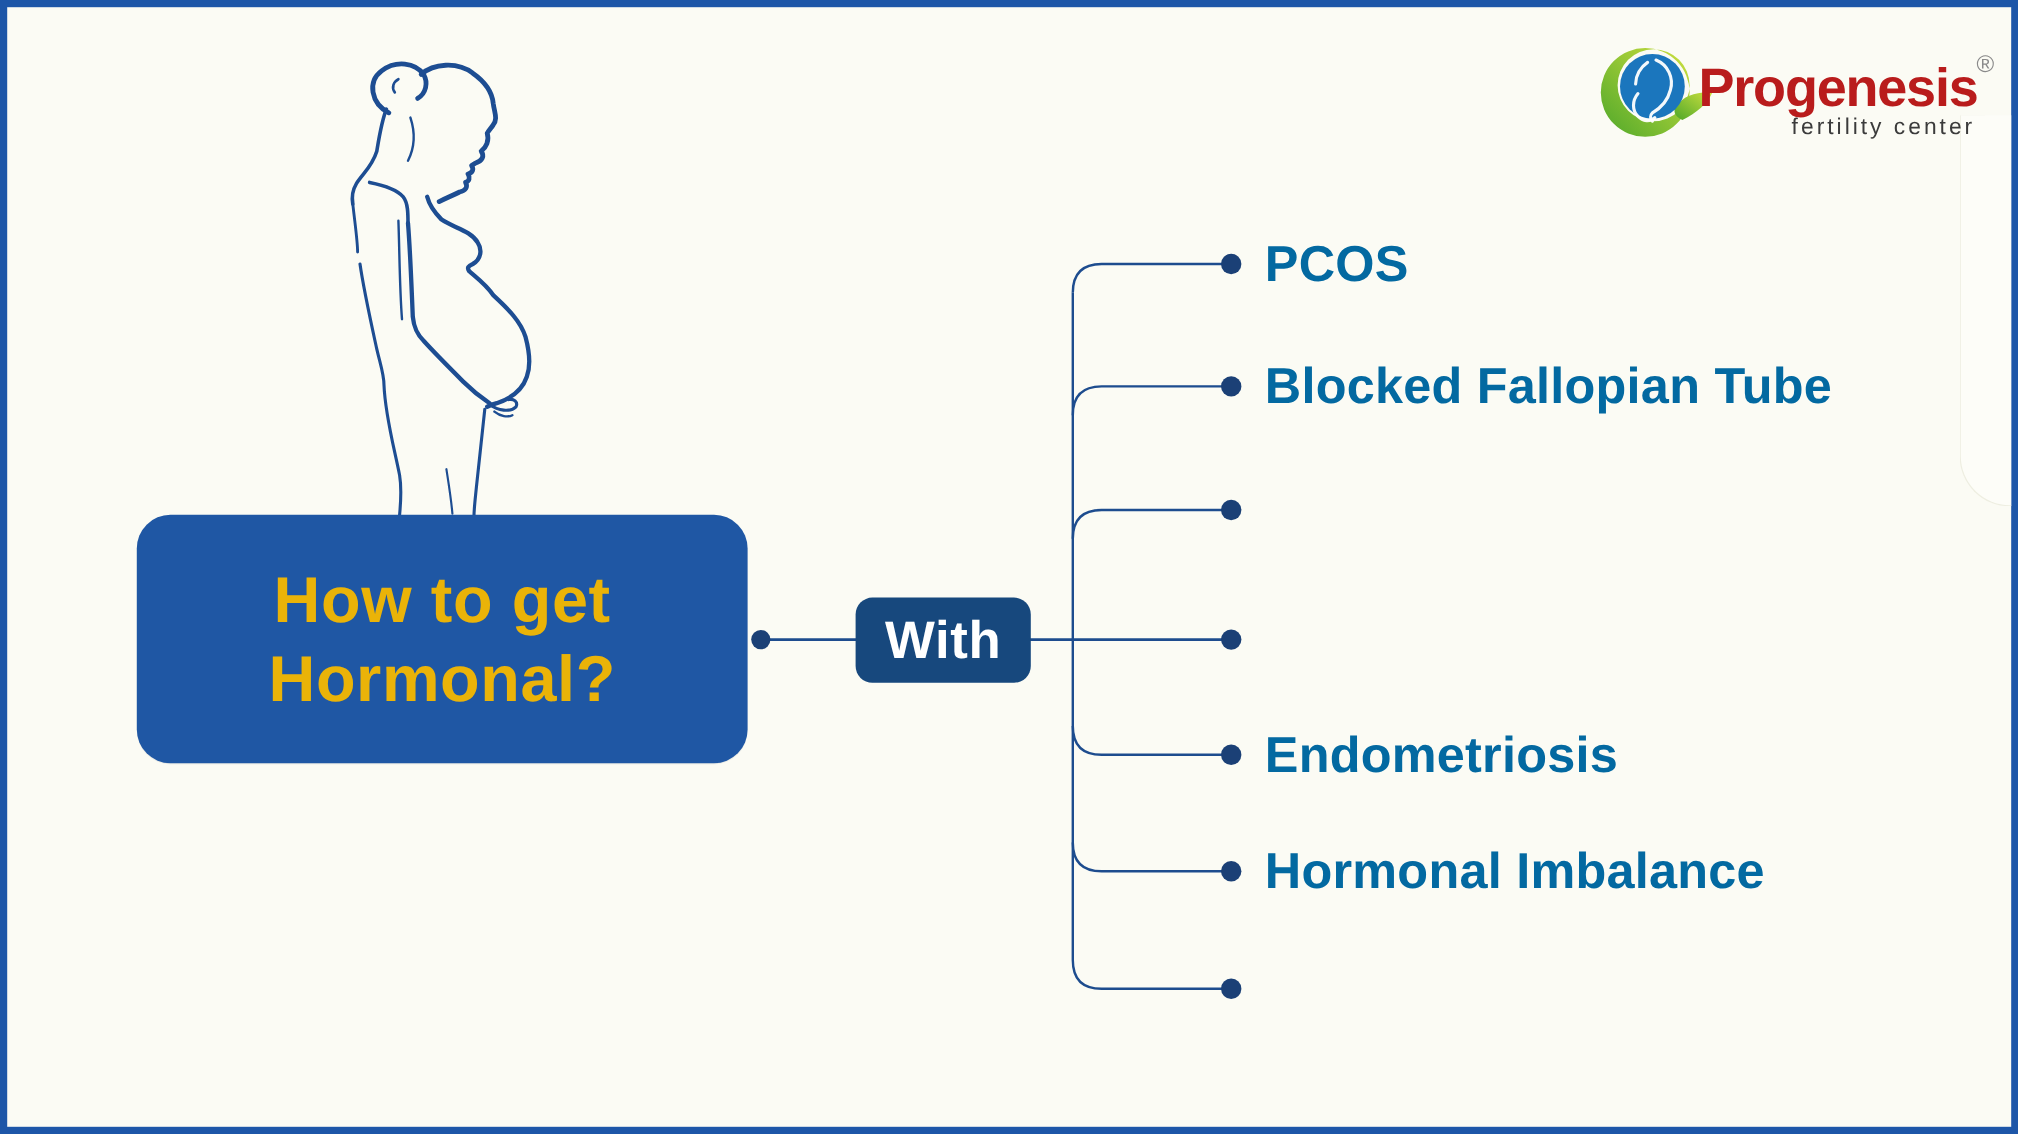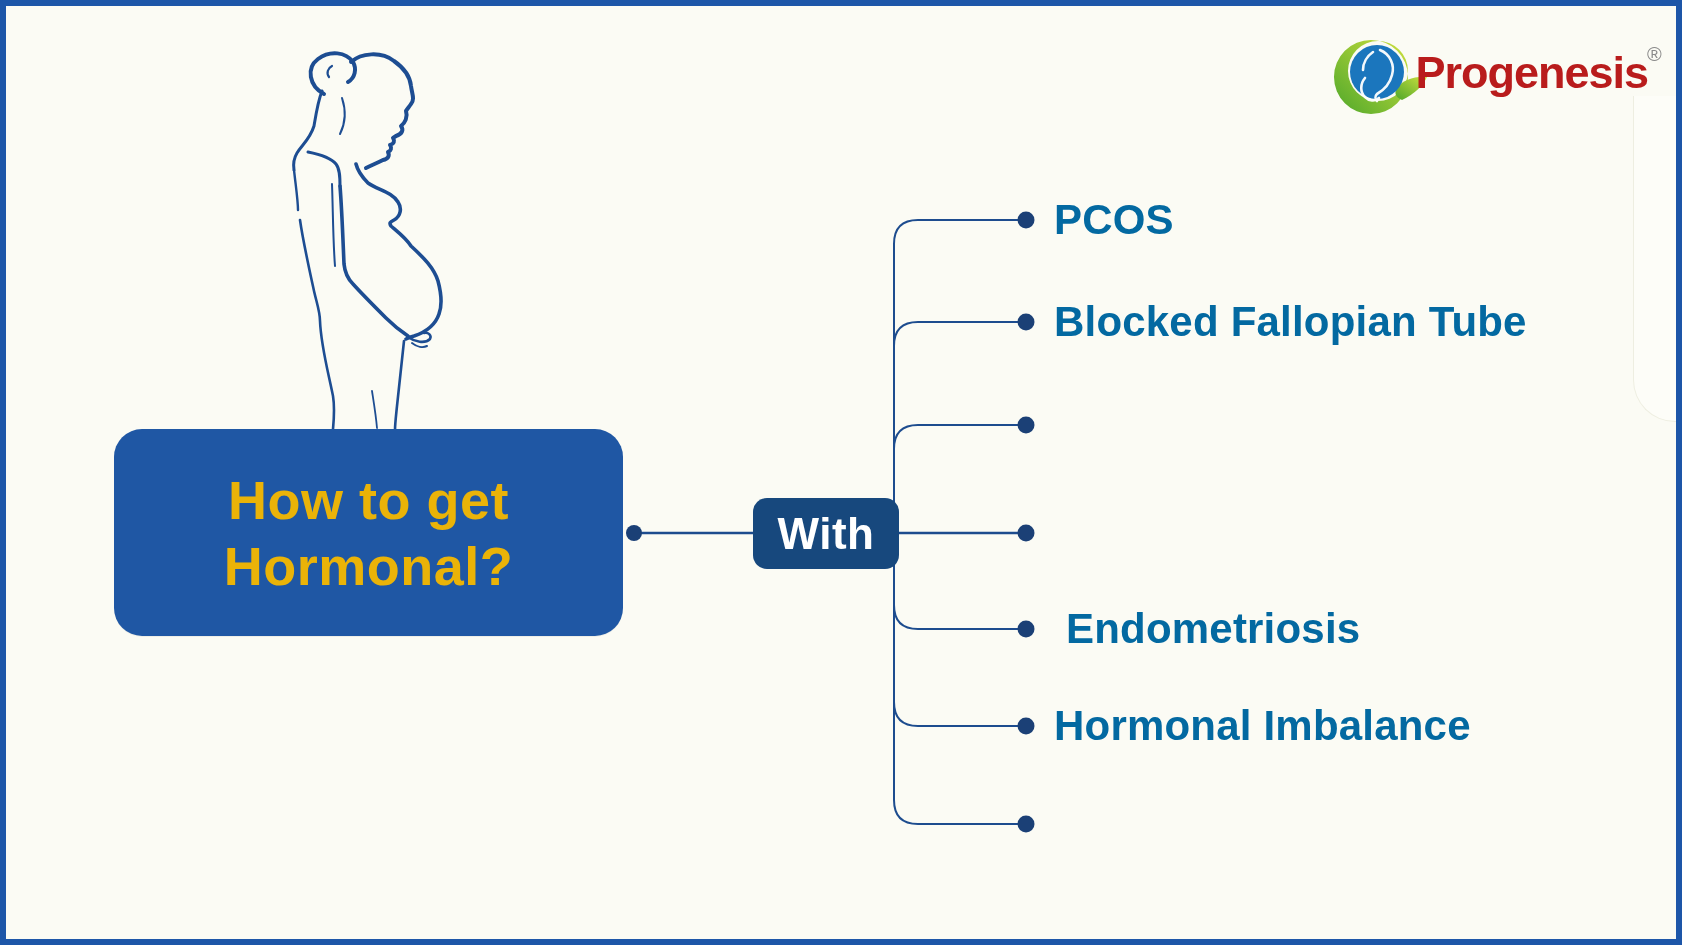--- a/index.html
+++ b/index.html
@@ -23,21 +23,21 @@
     left:108px;top:423px;width:509px;height:207px;border-radius:28px;
     background:#1f57a4;color:#eab308;display:flex;flex-direction:column;
     align-items:center;justify-content:center;z-index:2;
     font-size:54px;font-weight:700;line-height:66px;letter-spacing:.5px;
     box-shadow:0 1px 0 rgba(0,0,0,.05);
   }
   
   .with-box{
     left:707px;top:492px;width:146px;height:71px;border-radius:14px;
     background:#17487d;color:#ffffff;display:flex;align-items:center;justify-content:center;
-    font-size:44px;font-weight:700;z-index:2;letter-spacing:.5px;margin-left:40px;
+    font-size:44px;font-weight:700;z-index:2;letter-spacing:.5px;
   }
   
   .item{
     left:1048px;height:60px;line-height:60px;white-space:nowrap;
     color:#0369a1;font-size:42px;font-weight:700;z-index:2;letter-spacing:.2px;
   }
   
   .logo-icon{left:1318px;top:30px;z-index:2;}
   .brand{
     left:1300px;top:44px;width:342px;text-align:right;z-index:2;
@@ -119,36 +119,37 @@
 
   <div class="abs topic-box">
     <div>How to get</div>
     <div>Hormonal?</div>
   </div>
 
   <div class="abs with-box">With</div>
 
   <div class="abs item" style="top:184px;">PCOS</div>
   <div class="abs item" style="top:286px;">Blocked Fallopian Tube</div>
-  <div class="abs item" style="top:593px;margin-left:12px;">Endometriosis</div>
+  <div class="abs item" style="top:593px;">Endometriosis</div>
   <div class="abs item" style="top:690px;">Hormonal Imbalance</div>
 
   <svg class="abs logo-icon" width="105" height="85" viewBox="0 0 105 85">
     <defs>
       <linearGradient id="gg" x1="0" y1="1" x2="1" y2="0">
         <stop offset="0" stop-color="#4ea72a"></stop>
         <stop offset="1" stop-color="#cfe13f"></stop>
       </linearGradient>
     </defs>
     <path fill-rule="evenodd" fill="url(#gg)" d="M 47,4 A 37,37 0 1 0 47,78 A 37,37 0 1 0 47,4 Z
              M 54,5 A 30,30 0 1 1 54,65 A 30,30 0 1 1 54,5 Z"></path>
     <path fill="url(#gg)" d="M 78,64 C 90,58 99,50 103,41 C 90,40 79,44 73,52 C 70,56 71,61 78,64 Z"></path>
     <circle cx="53" cy="36" r="27" fill="#1b76bd"></circle>
     <g stroke="#ffffff" stroke-width="2.6" fill="none" stroke-linecap="round" opacity="0.95">
       <path d="M 56,14 C 66,18 71,29 68,39 C 66,47 60,54 53,58 C 51,60 51,63 53,65"></path>
       <path d="M 49,16 C 43,20 39,27 39,34"></path>
       <path d="M 41,42 C 36,48 36,56 41,61 C 45,65 51,66 55,62"></path>
     </g>
   </svg>
   <div class="abs brand">Progenesis</div>
+  <div class="abs tagline">fertility center</div>
   <div class="abs regmark">®</div>
 
 </div>
 
 </body></html>

